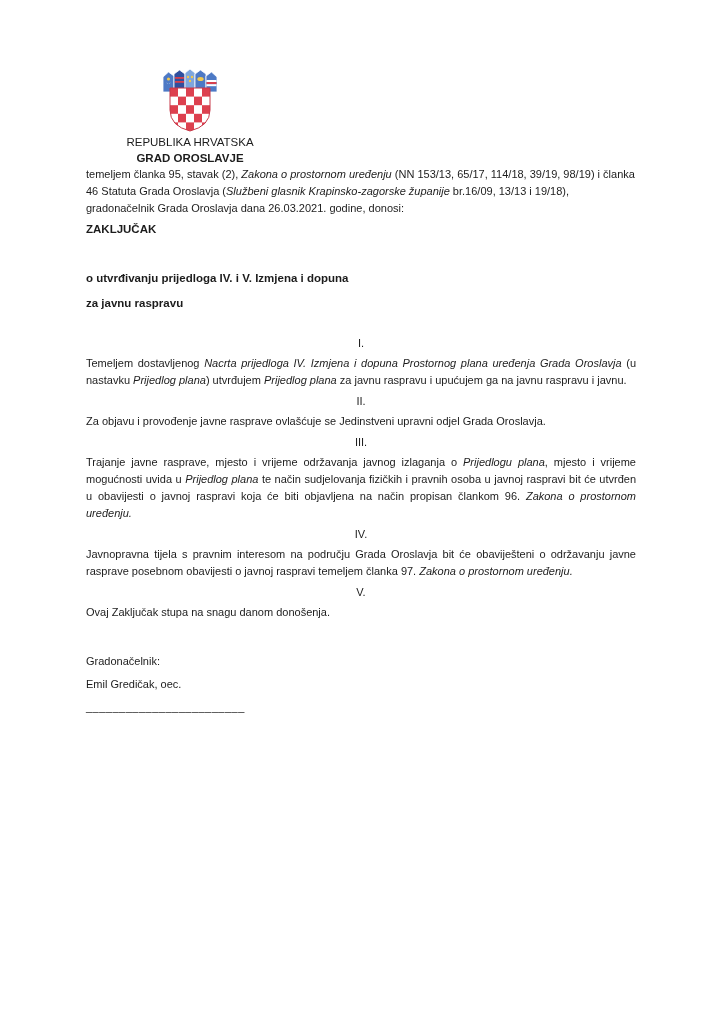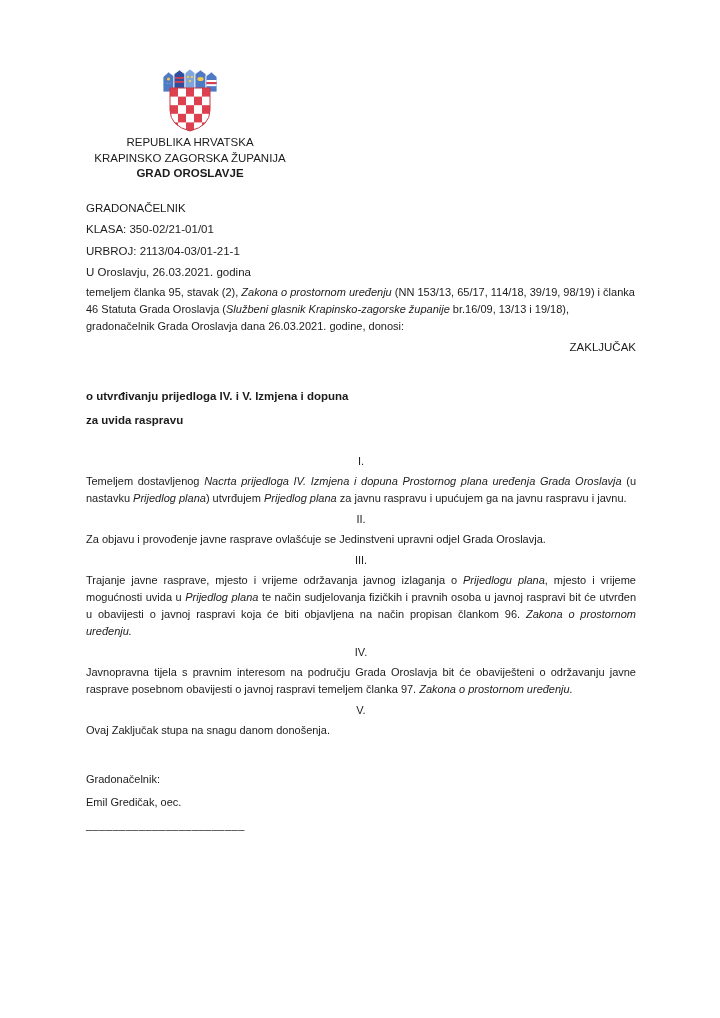--- a/index.html
+++ b/index.html
@@ -15,21 +15,21 @@
     overflow: hidden;
     box-sizing: border-box;
     padding: 68px 44px 0 86px;
   }
   .org-header { width: 208px; text-align: center; }
   .arms { display: block; margin: 0 auto 3px auto; }
   .org-line { line-height: 15.5px; font-size: 11.5px; white-space: nowrap; }
   .org-city { font-weight: bold; }
   .meta { margin-top: 16px; line-height: 21.5px; font-size: 11.5px; }
   .preamble { margin: 21px 0 0 0; width: 550px; }
-  .title-main { margin-top: 4px; text-align: right; font-weight: normal; font-size: 11.5px; line-height: 17px; width: 550px; }
+  .title-main { margin-top: 4px; text-align: left; font-weight: bold; font-size: 11.5px; line-height: 17px; width: 550px; }
   .subtitle { margin-top: 28px; text-align: left; font-weight: bold; font-size: 11.5px; line-height: 24.5px; width: 550px; }
   .sec-num { text-align: center; margin: 4px 0 3px 0; width: 550px; line-height: 17px; }
   p.body { margin: 0 0 4px 0; width: 550px; }
   p.just { text-align: justify; }
   em { font-style: italic; }
   .signature { margin-top: 29px; width: 550px; text-align: left; line-height: 23px; }
   .sig-rule { letter-spacing: 0.5px; }
 </style>
 </head>
 <body>
@@ -73,38 +73,31 @@
           <rect x="17" y="45.8" width="8" height="8.6"></rect>
           <rect x="33" y="45.8" width="8" height="8.6"></rect>
           <rect x="9" y="54.4" width="8" height="8.6"></rect>
           <rect x="25" y="54.4" width="8" height="8.6"></rect>
           <rect x="41" y="54.4" width="8" height="8.6"></rect>
         </g>
       </g>
       <path d="M9,20 H49 V42 Q49,58 29,63 Q9,58 9,42 Z" fill="none" stroke="#c73848" stroke-width="1"></path>
     </svg>
     <div class="org-line">REPUBLIKA HRVATSKA</div>
-    <div class="org-line">KRAPINSKO ZAGORSKA ŽUPANIJA</div>
     <div class="org-line org-city">GRAD OROSLAVJE</div>
   </div>
 
-  <div class="meta">
-    <div>GRADONAČELNIK</div>
-    <div>KLASA: 350-02/21-01/01</div>
-    <div>URBROJ: 2113/04-03/01-21-1</div>
-    <div>U Oroslavju, 26.03.2021. godina</div>
-  </div>
 
   <p class="body preamble"><span>temeljem članka 95, stavak (2), </span><em>Zakona o prostornom uređenju</em><span> (NN 153/13, 65/17, 114/18, 39/19, 98/19) i članka 46 Statuta Grada Oroslavja (</span><em>Službeni glasnik Krapinsko-zagorske županije</em><span> br.16/09, 13/13 i 19/18), gradonačelnik Grada Oroslavja dana 26.03.2021. godine, donosi:</span></p>
 
   <div class="title-main">ZAKLJUČAK</div>
 
   <div class="subtitle">
     <div>o utvrđivanju prijedloga IV. i V. Izmjena i dopuna</div>
-    <div>za uvida raspravu</div>
+    <div>za javnu raspravu</div>
   </div>
 
   <div style="height:16px"></div>
 
   <div class="sec-num">I.</div>
   <p class="body just"><span>Temeljem dostavljenog </span><em>Nacrta prijedloga IV. Izmjena i dopuna Prostornog plana uređenja Grada Oroslavja</em><span> (u nastavku </span><em>Prijedlog plana</em><span>) utvrđujem </span><em>Prijedlog plana</em><span> za javnu raspravu i upućujem ga na javnu raspravu i javnu.</span></p>
 
   <div class="sec-num">II.</div>
   <p class="body"><span>Za objavu i provođenje javne rasprave ovlašćuje se Jedinstveni upravni odjel Grada Oroslavja.</span></p>
 

